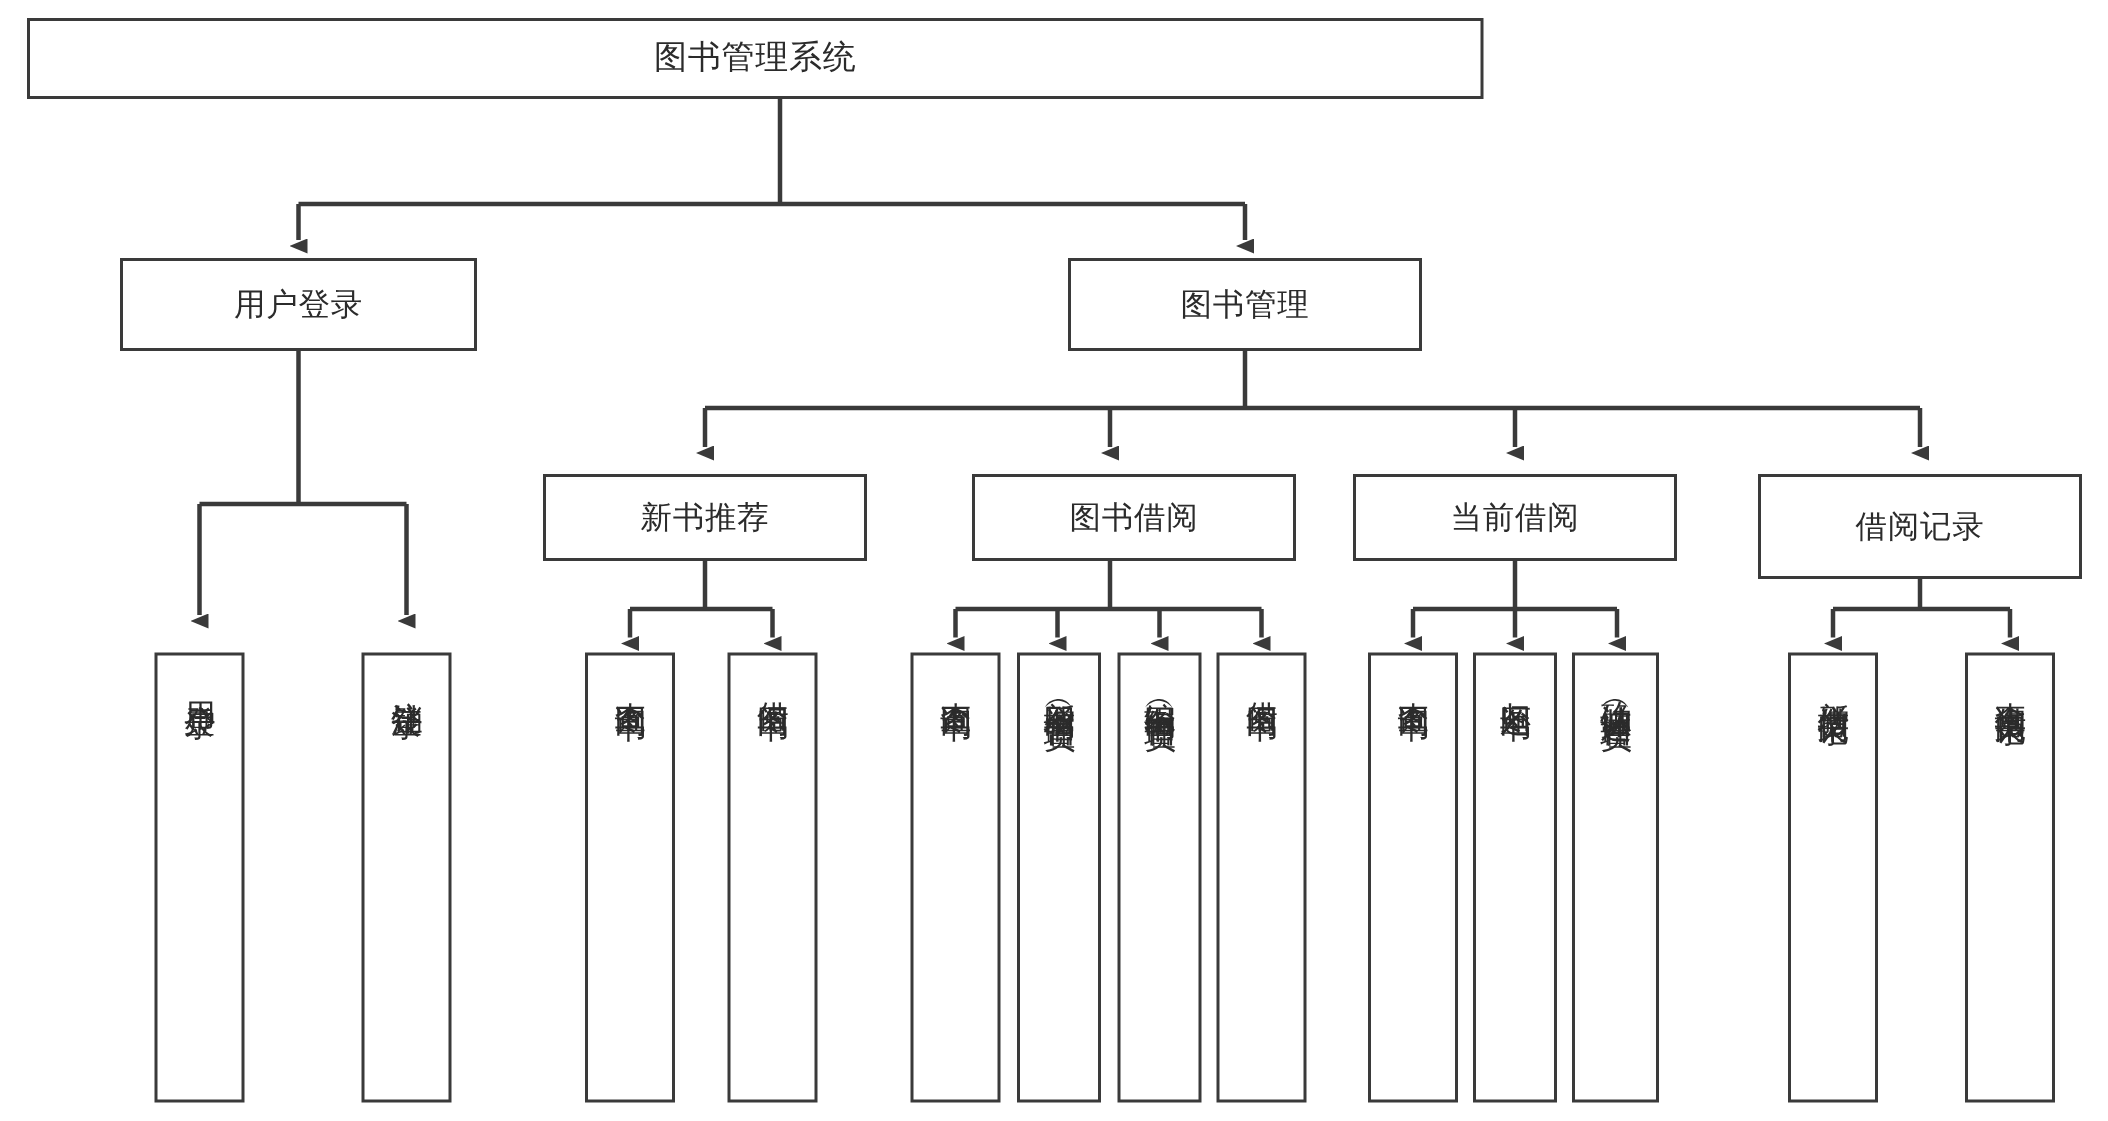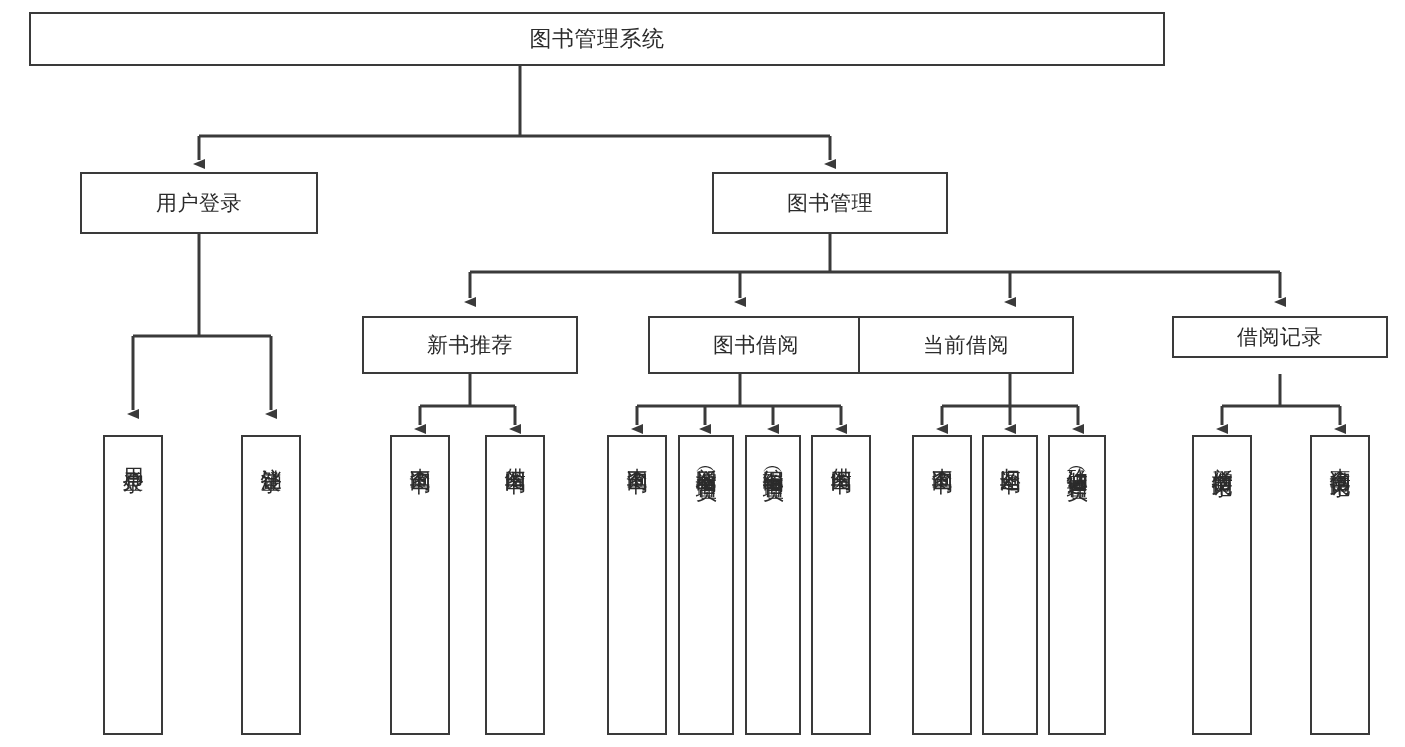--- a/index.html
+++ b/index.html
@@ -123,41 +123,41 @@
       <path d="M1010,406 L1010,425" marker-end="url(#arrow)"></path>
       <path d="M1078,406 L1078,425" marker-end="url(#arrow)"></path>
 
       <path d="M1280,374 L1280,406"></path>
       <path d="M1222,406 L1340,406"></path>
       <path d="M1222,406 L1222,425" marker-end="url(#arrow)"></path>
       <path d="M1340,406 L1340,425" marker-end="url(#arrow)"></path>
     </g>
   </svg>
 
-  <div class="node root horiz" style="left:29px; top:12px; width:1136px; height:54px;">
+  <div class="node root horiz" style="left:18px; top:12px; width:971px; height:54px;">
     <span class="node-label">图书管理系统</span>
   </div>
 
   <div class="node horiz" style="left:80px; top:172px; width:238px; height:62px;">
     <span class="node-label">用户登录</span>
   </div>
   <div class="node horiz" style="left:362px; top:316px; width:216px; height:58px;">
     <span class="node-label">新书推荐</span>
   </div>
 
   <div class="node horiz" style="left:712px; top:172px; width:236px; height:62px;">
     <span class="node-label">图书管理</span>
   </div>
   <div class="node horiz" style="left:648px; top:316px; width:216px; height:58px;">
     <span class="node-label">图书借阅</span>
   </div>
-  <div class="node horiz" style="left:858px; top:316px; width:216px; height:58px;">
+  <div class="node horiz" style="left:902px; top:316px; width:216px; height:58px;">
     <span class="node-label">当前借阅</span>
   </div>
-  <div class="node horiz" style="left:1172px; top:316px; width:216px; height:42px;">
+  <div class="node horiz" style="left:1172px; top:316px; width:216px; height:70px;">
     <span class="node-label">借阅记录</span>
   </div>
 
   <div class="node leaf" style="left:103px; top:435px; width:60px; height:300px;">
     <span class="node-label">用户登录</span>
   </div>
   <div class="node leaf" style="left:241px; top:435px; width:60px; height:300px;">
     <span class="node-label">注销登录</span>
   </div>
 

